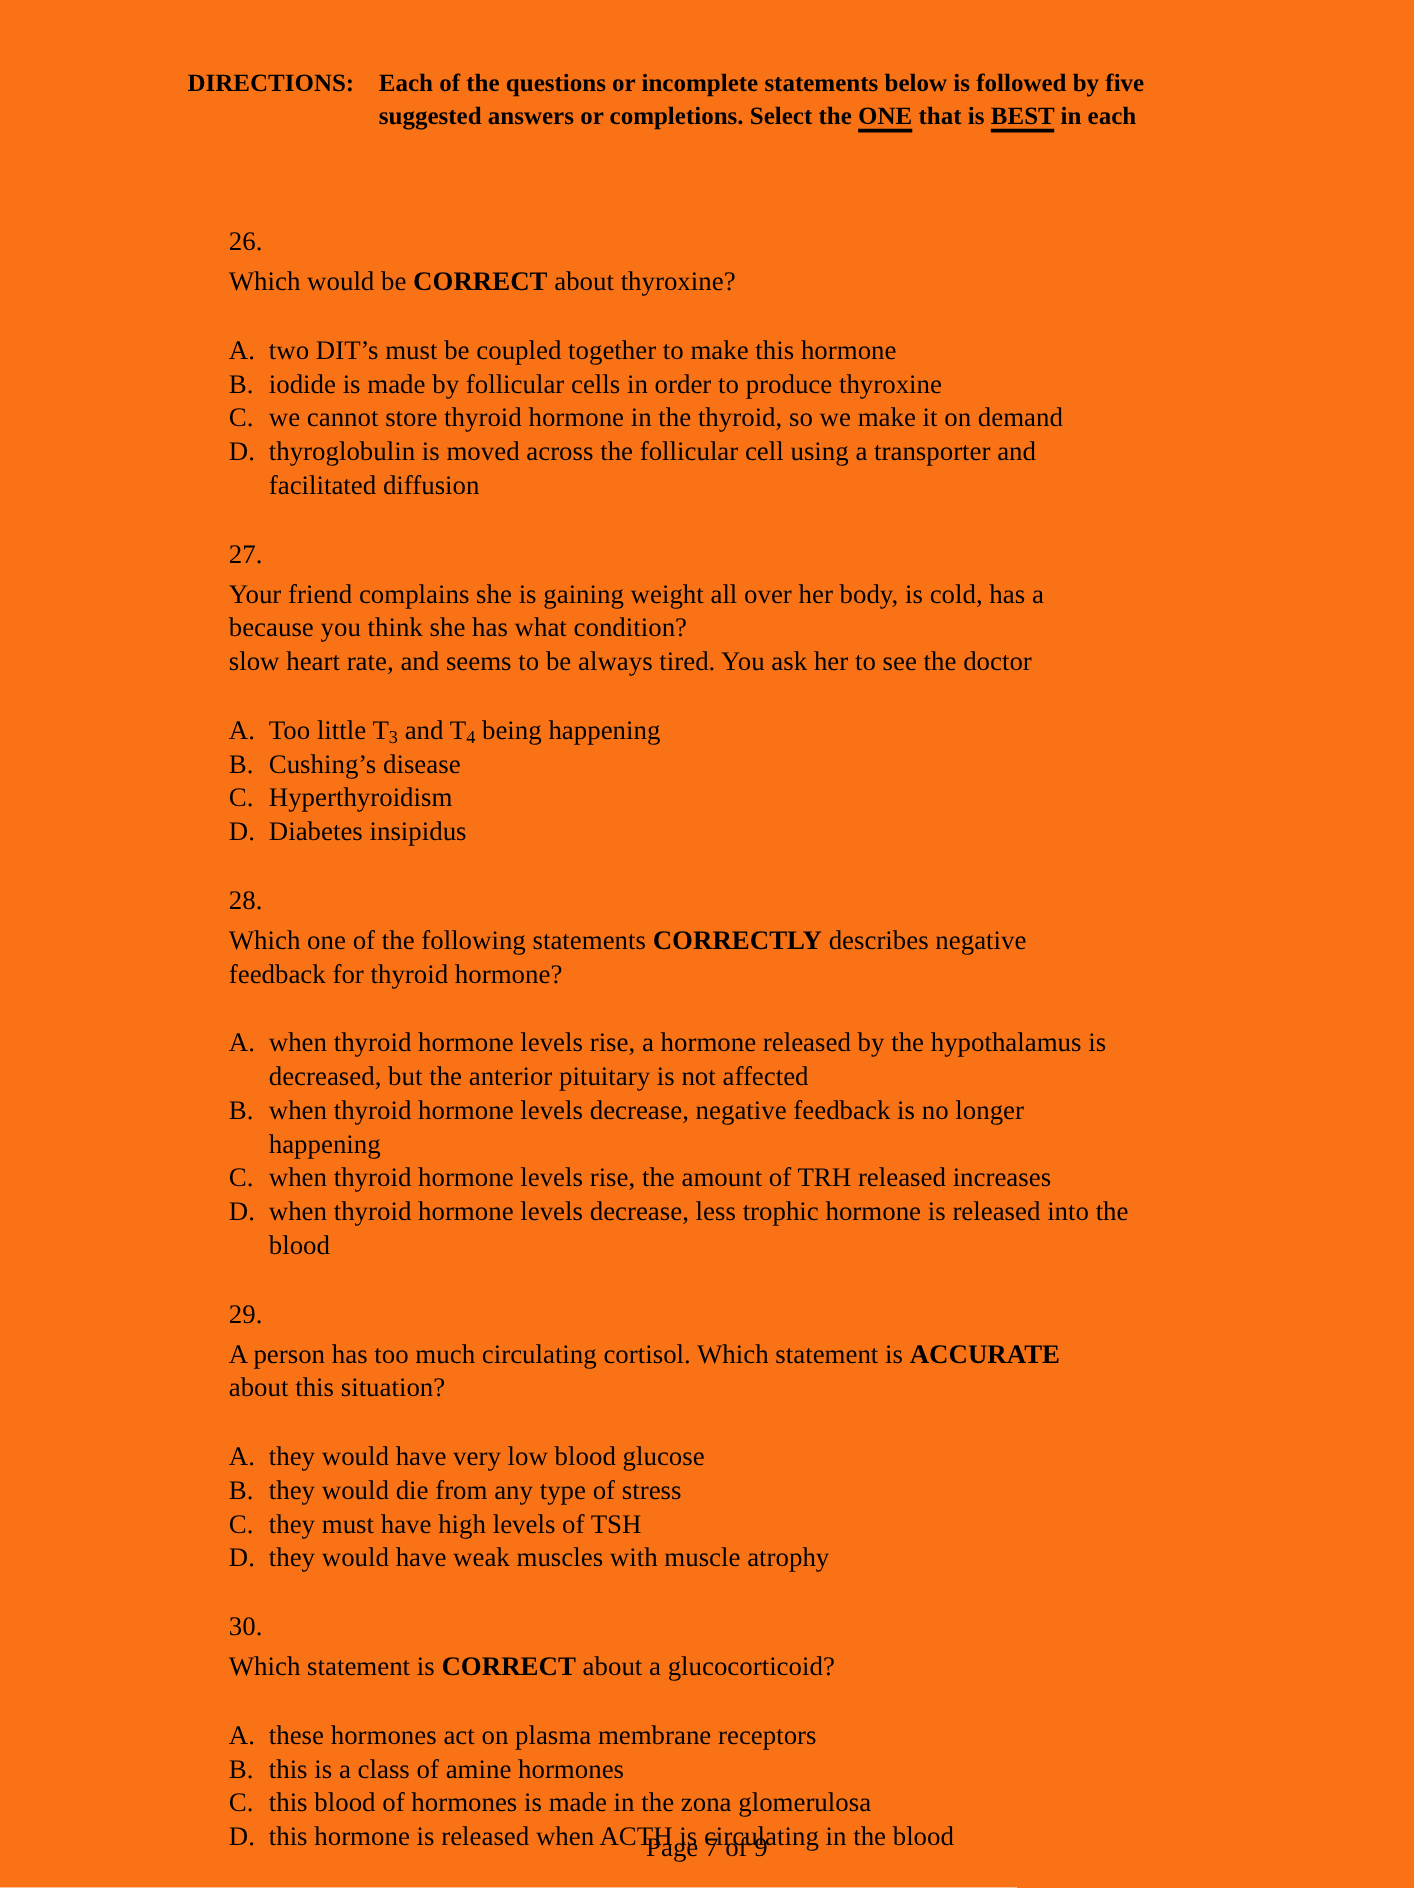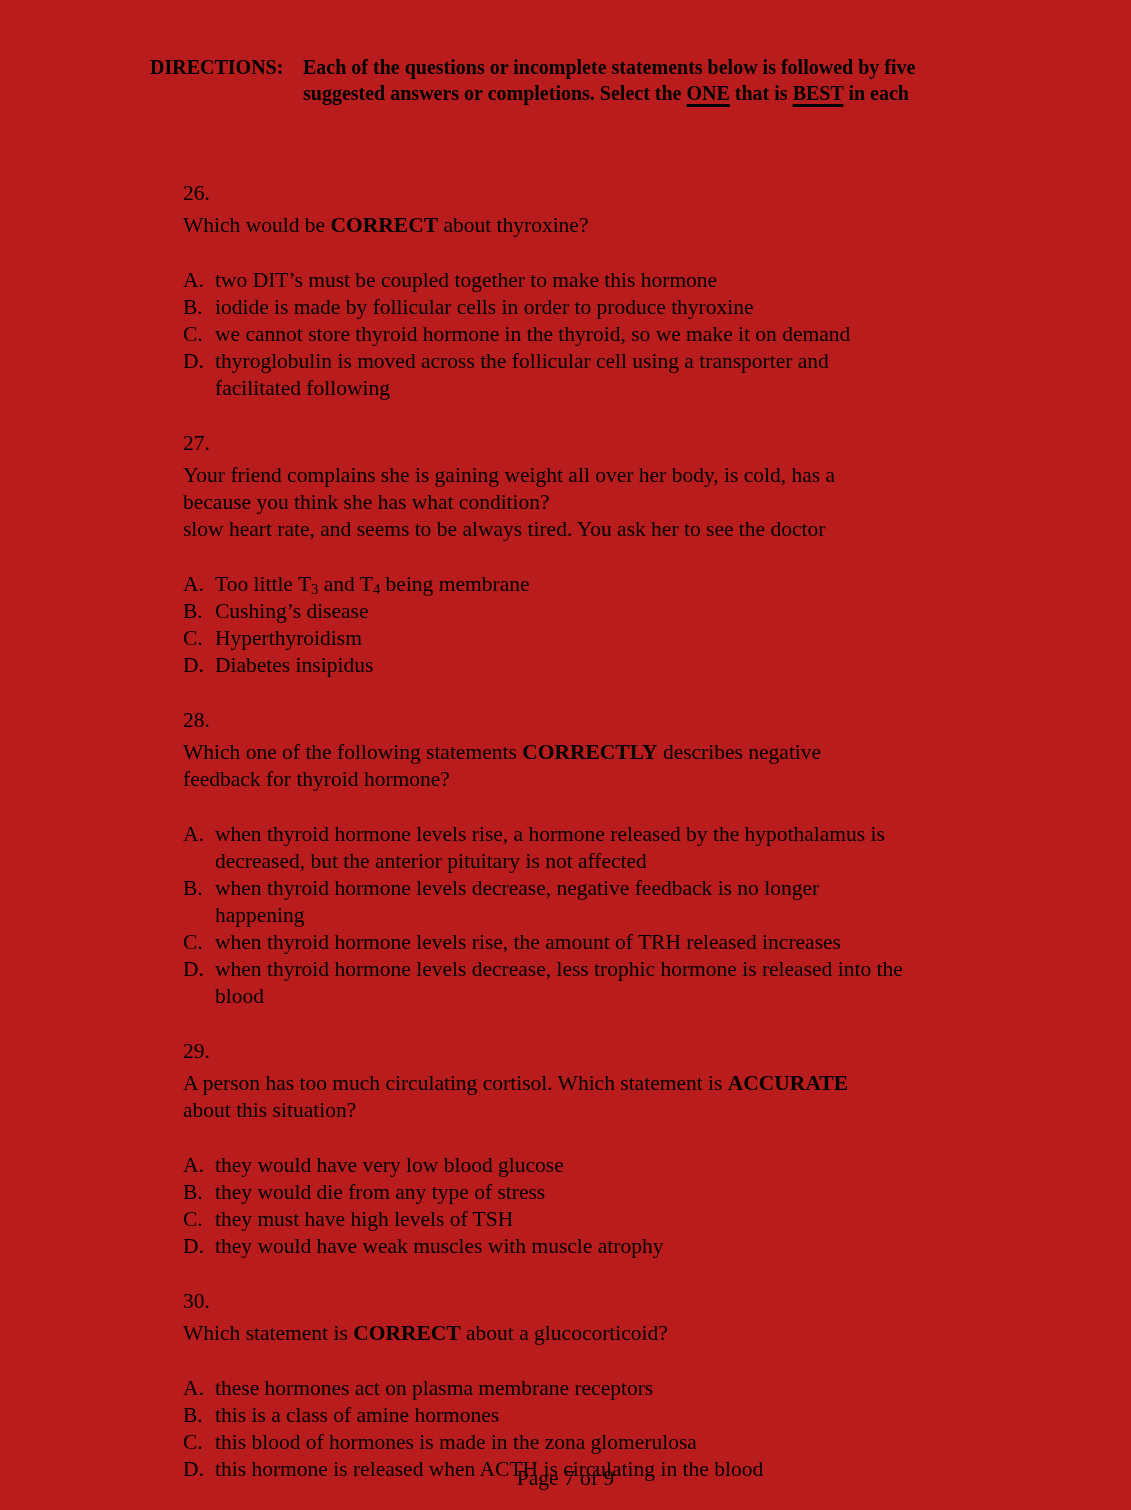--- a/index.html
+++ b/index.html
@@ -4,21 +4,21 @@
 <style>
   html, body {
     margin: 0;
     padding: 0;
     background: #ffffff;
   }
   .page {
     position: relative;
     width: 1131px;
     height: 1510px;
-    background: #b91c1c;
+    background: #f97316;
     color: #000000;
     font-family: "Liberation Serif", "DejaVu Serif", serif;
     font-size: 21.5px;
     line-height: 27px;
     overflow: hidden;
   }
 
   
   .directions {
     position: absolute;
@@ -127,40 +127,40 @@
         <div class="row">
           <span class="num">C.</span>
           <div class="text">
               <div class="line">we cannot store thyroid hormone in the thyroid, so we make it on demand</div>
             </div>
         </div>
         <div class="row">
           <span class="num">D.</span>
           <div class="text">
             <div class="line">thyroglobulin is moved across the follicular cell using a transporter and</div>
-            <div class="line">facilitated following</div>
+            <div class="line">facilitated diffusion</div>
           </div>
         </div>
       </div>
     </section>
 
     <section class="question">
       <div class="row stem">
         <span class="num">27.</span>
         <div class="text">
           <div class="line"><span>Your friend complains she is gaining weight all over her body, is cold, has a</span><span class="bold"></span><span></span></div>
           <div class="line">because you think she has what condition?</div>
           <div class="line">slow heart rate, and seems to be always tired. You ask her to see the doctor</div>
         </div>
       </div>
       <div class="opts">
         <div class="row">
           <span class="num">A.</span>
           <div class="text">
-              <div class="line"><span>Too little T</span><sub class="sb">3</sub><span> and T</span><sub class="sb">4</sub><span> being membrane</span></div>
+              <div class="line"><span>Too little T</span><sub class="sb">3</sub><span> and T</span><sub class="sb">4</sub><span> being happening</span></div>
             </div>
         </div>
         <div class="row">
           <span class="num">B.</span>
           <div class="text">
               <div class="line">Cushing’s disease</div>
             </div>
         </div>
         <div class="row">
           <span class="num">C.</span>

